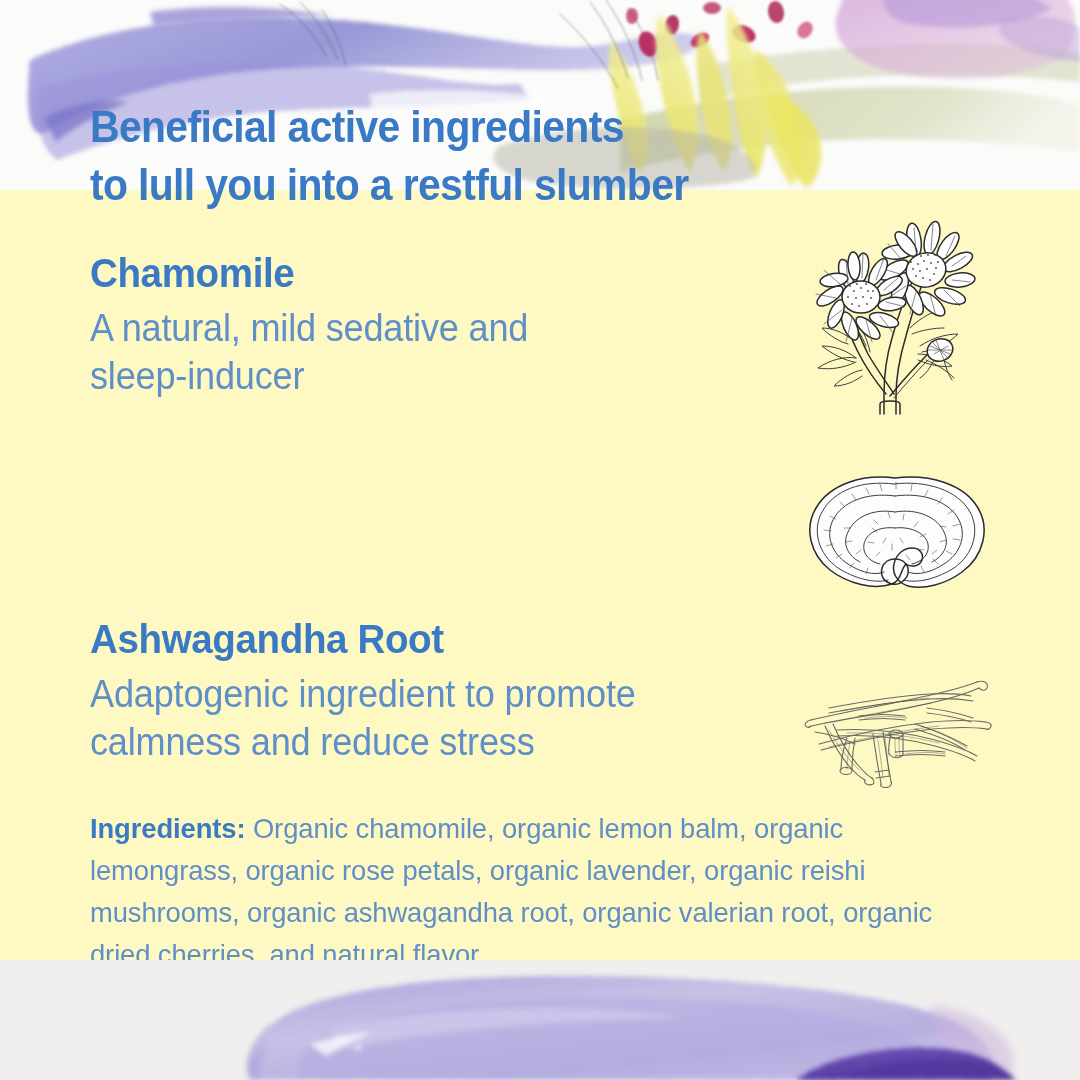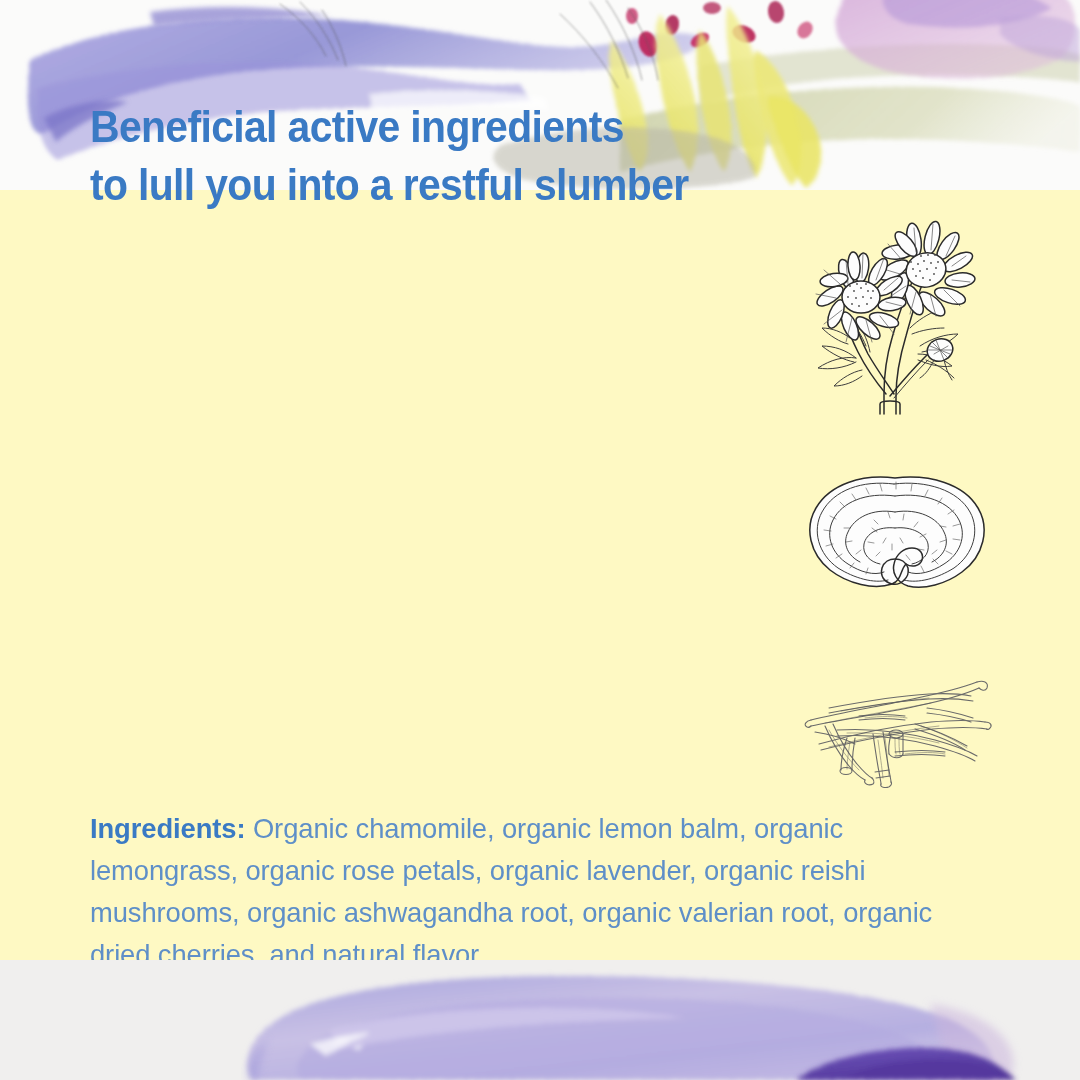--- a/index.html
+++ b/index.html
@@ -217,20 +217,25 @@
 
     <g filter="url(#grainy)" opacity="0.5">
       <path d="M500 146 C 560 126, 640 122, 700 134 C 740 142, 760 160, 754 178
                C 700 192, 600 192, 536 182 C 498 176, 484 158, 500 146 Z" fill="#b5b3a4"></path>
     </g>
   </svg>
 
   <div id="headline">Beneficial active ingredients
 to lull you into a restful slumber</div>
 
+  <div class="ing-block" id="block-0">
+    <div class="ing-title">Chamomile</div>
+    <div class="ing-desc">A natural, mild sedative and
+sleep-inducer</div>
+  </div>
 
   <svg class="illus" id="illus-chamomile" viewBox="0 0 180 200">
 
     <path class="ink" d="M84 196 L84 176 C84 160, 86 140, 92 120 C 98 98, 106 76, 114 60"></path>
     <path class="ink" d="M96 196 L96 178 C96 160, 100 138, 106 118 C 112 96, 118 76, 124 62"></path>
     <path class="ink" d="M86 176 C76 164, 66 150, 58 134 C52 122, 48 112, 46 104"></path>
     <path class="ink" d="M94 176 C86 164, 76 150, 68 136 C62 124, 58 114, 56 106"></path>
     <path class="ink" d="M90 178 C 100 166, 112 152, 124 140 C 132 132, 138 126, 142 122"></path>
     <path class="ink-thin" d="M94 180 C 104 168, 116 154, 128 142"></path>
     <path class="ink" d="M80 196 L80 186 C80 182, 100 182, 100 186 L100 196"></path>
@@ -427,20 +432,25 @@
         <path d="M56 86 l5 -4"></path>
       <path d="M140 58 l6 1"></path>
         <path d="M140 74 l6 -2"></path>
         <path d="M132 86 l5 -4"></path>
       <path d="M92 76 l0 6"></path>
         <path d="M100 70 l3 5"></path>
         <path d="M86 70 l-3 5"></path>
     </g>
   </svg>
 
+  <div class="ing-block" id="block-2">
+    <div class="ing-title">Ashwagandha Root</div>
+    <div class="ing-desc">Adaptogenic ingredient to promote
+calmness and reduce stress</div>
+  </div>
 
   <svg class="illus" id="illus-root" viewBox="0 0 200 120">
     <g class="ink-gray">
 
       <path d="M16 52 C 50 44, 86 38, 122 30 C 146 25, 166 20, 182 14"></path>
       <path d="M16 58 C 50 51, 86 46, 122 38 C 146 33, 166 28, 184 20"></path>
       <path d="M182 14 C 188 12, 194 14, 192 20 C 190 24, 186 22, 184 20"></path>
       <path d="M16 52 C 11 53, 8 57, 12 59 C 14 60, 15 59, 16 58"></path>
 
       <path d="M24 76 C 60 66, 98 58, 136 54 C 158 52, 176 52, 190 54"></path>

